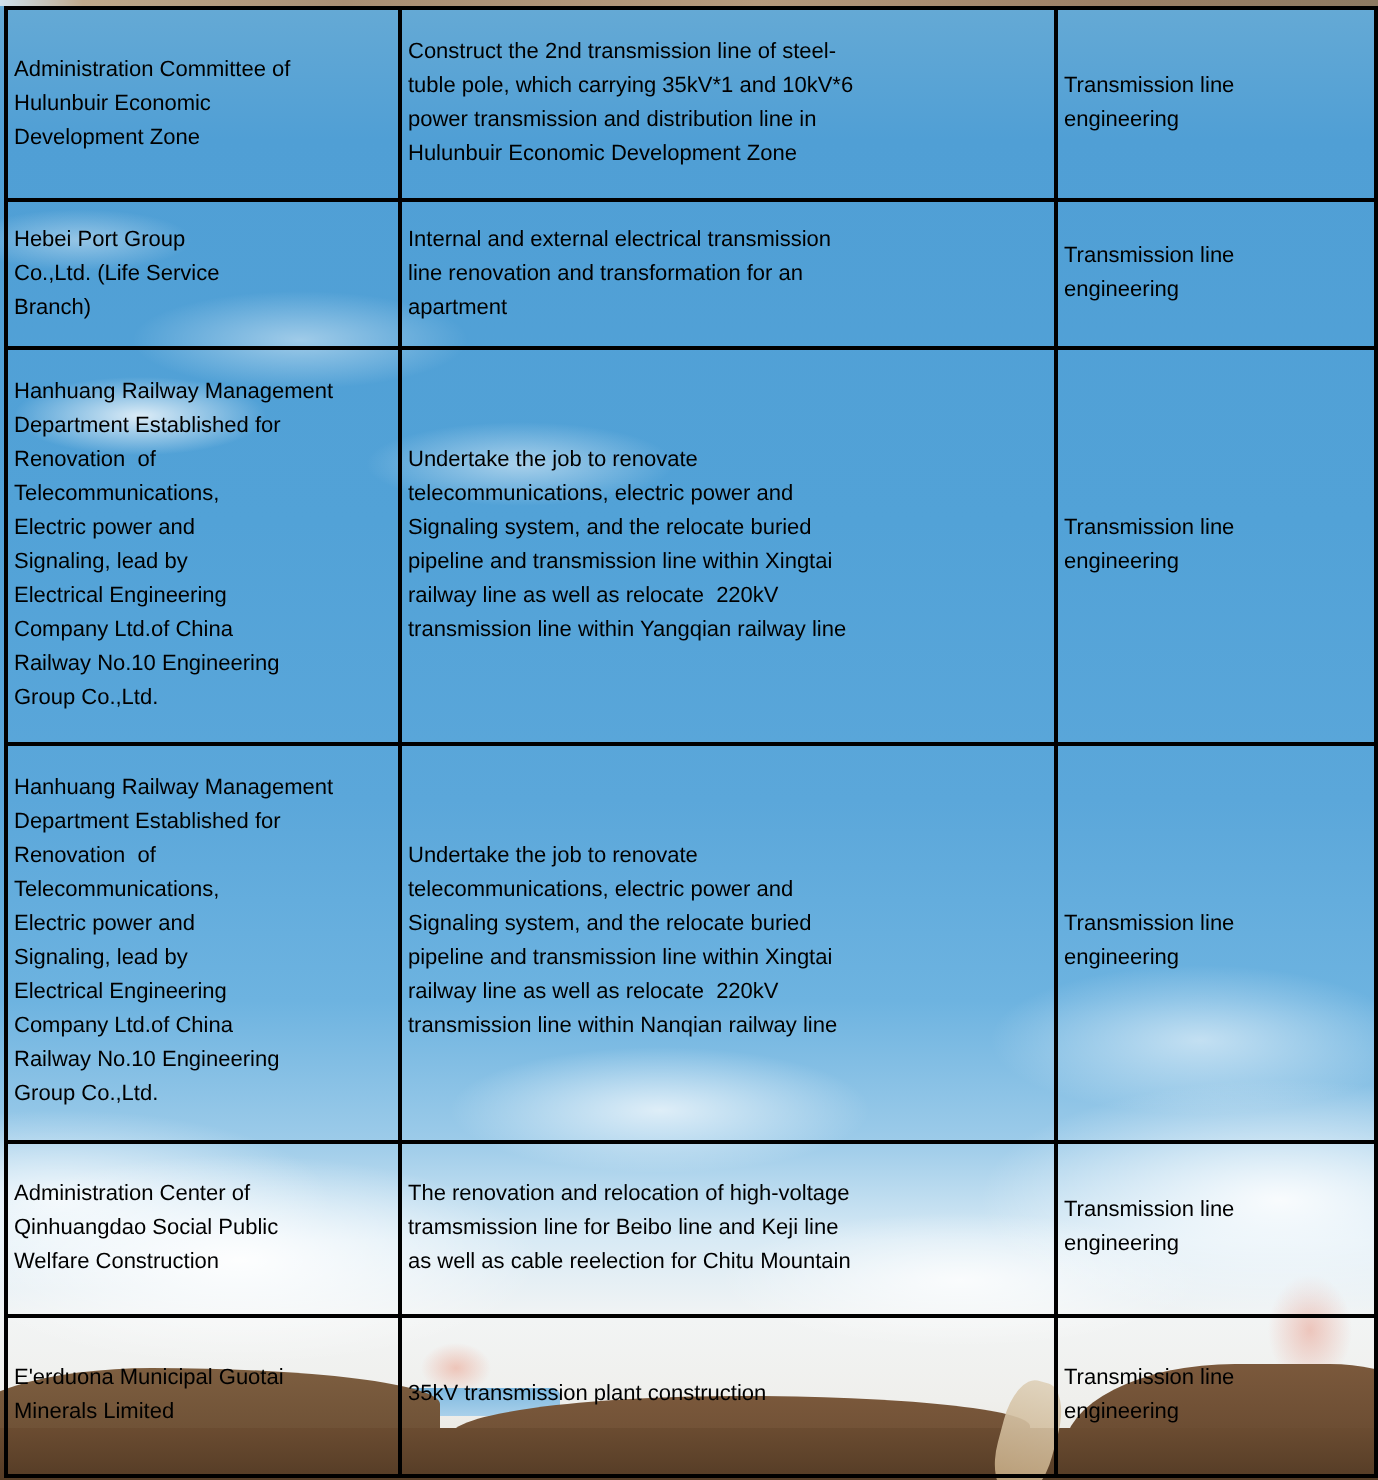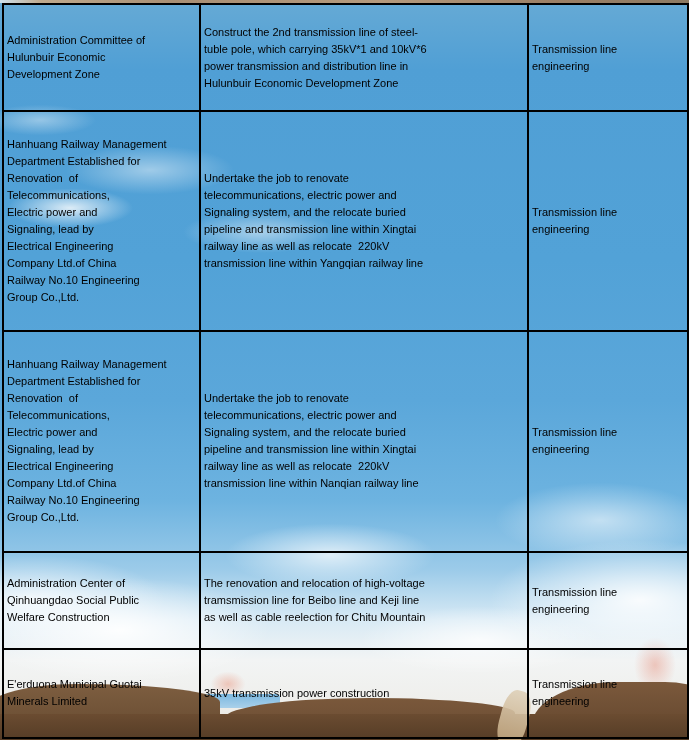--- a/index.html
+++ b/index.html
@@ -110,20 +110,30 @@
         <td>Administration Committee of
 Hulunbuir Economic
 Development Zone</td>
         <td>Construct the 2nd transmission line of steel-
 tuble pole, which carrying 35kV*1 and 10kV*6
 power transmission and distribution line in
 Hulunbuir Economic Development Zone</td>
         <td>Transmission line
 engineering</td>
       </tr>
+      <tr class="r2">
+        <td>Hebei Port Group
+Co.,Ltd. (Life Service
+Branch)</td>
+        <td>Internal and external electrical transmission
+line renovation and transformation for an
+apartment</td>
+        <td>Transmission line
+engineering</td>
+      </tr>
       <tr class="r3">
         <td>Hanhuang Railway Management
 Department Established for
 Renovation  of
 Telecommunications,
 Electric power and
 Signaling, lead by
 Electrical Engineering
 Company Ltd.of China
 Railway No.10 Engineering
@@ -163,20 +173,20 @@
 Welfare Construction</td>
         <td>The renovation and relocation of high-voltage
 tramsmission line for Beibo line and Keji line
 as well as cable reelection for Chitu Mountain</td>
         <td>Transmission line
 engineering</td>
       </tr>
       <tr class="r6">
         <td>E'erduona Municipal Guotai
 Minerals Limited</td>
-        <td>35kV transmission power construction</td>
+        <td>35kV transmission plant construction</td>
         <td>Transmission line
 engineering</td>
       </tr>
     </tbody>
   </table>
 
 </div>
 
 </body></html>

